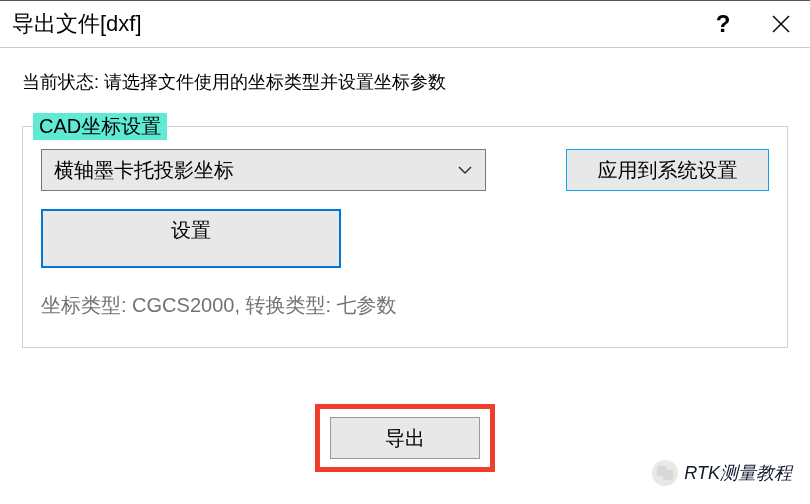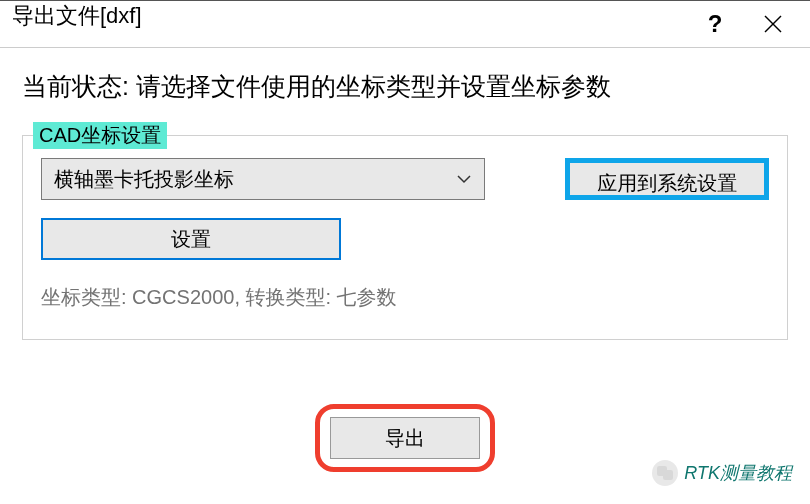--- a/index.html
+++ b/index.html
@@ -14,21 +14,22 @@
       width: 810px;
       height: 504px;
       overflow: hidden;
       position: relative;
     }
     .titlebar {
       height: 48px;
       border-top: 1px solid #555;
       border-bottom: 1px solid #ccc;
       display: flex;
-      padding: 0 8px 0 12px;
+      align-items: center;
+      padding: 0 0 0 12px;
       background: #ffffff;
     }
     .titlebar-title {
       flex: 1;
       font-size: 22px;
       color: #000;
     }
     .titlebar-btn {
       width: 58px;
       height: 46px;
@@ -44,21 +45,21 @@
       font-size: 24px;
     }
     .close-btn svg {
       width: 18px;
       height: 18px;
     }
     .content {
       padding: 22px 22px 0 22px;
     }
     .status-line {
-      font-size: 25px;
+      font-size: 18px;
       color: #000;
       margin-bottom: 32px;
     }
     .status-label {
       display: inline;
     }
     .status-text {
       display: inline;
     }
     .fieldset {
@@ -96,31 +97,31 @@
       font-size: 20px;
       color: #000;
     }
     .dropdown-arrow {
       font-size: 14px;
       color: #333;
     }
     .apply-btn {
       width: 220px;
       height: 42px;
-      border: 5px solid #0ea5e9;
+      border: 1px solid #0ea5e9;
       background: #e8e8e8;
       font-size: 20px;
       color: #000;
       text-align: center;
       line-height: 40px;
       cursor: pointer;
     }
     .settings-btn {
       width: 300px;
-      height: 42px;
+      height: 59px;
       border: 2px solid #0078d7;
       background: #e8e8e8;
       font-size: 20px;
       color: #000;
       text-align: center;
       line-height: 38px;
       cursor: pointer;
       margin-bottom: 24px;
     }
     .coord-info {
@@ -131,21 +132,21 @@
       display: flex;
       justify-content: center;
       gap: 56px;
       position: absolute;
       bottom: 32px;
       left: 0;
       right: 0;
     }
     .export-wrap {
       border: 5px solid #ef3e2e;
-      border-radius: 19px;
+      border-radius: 0;
       padding: 8px 10px;
     }
     .dialog-btn {
       width: 150px;
       height: 42px;
       border: 1px solid #999;
       background: #e8e8e8;
       font-size: 20px;
       color: #000;
       text-align: center;
@@ -155,21 +156,21 @@
     .cancel-wrap {
       padding: 13px 0 0 0;
     }
     .watermark {
       position: absolute;
       bottom: 18px;
       right: 18px;
       display: flex;
       align-items: center;
       gap: 6px;
-      color: #0f766e;
+      color: #0f172a;
       font-size: 18px;
       font-style: italic;
       pointer-events: none;
     }
     .watermark-icon {
       width: 26px;
       height: 26px;
       border-radius: 50%;
       background: #e8e8e8;
       display: inline-block;

